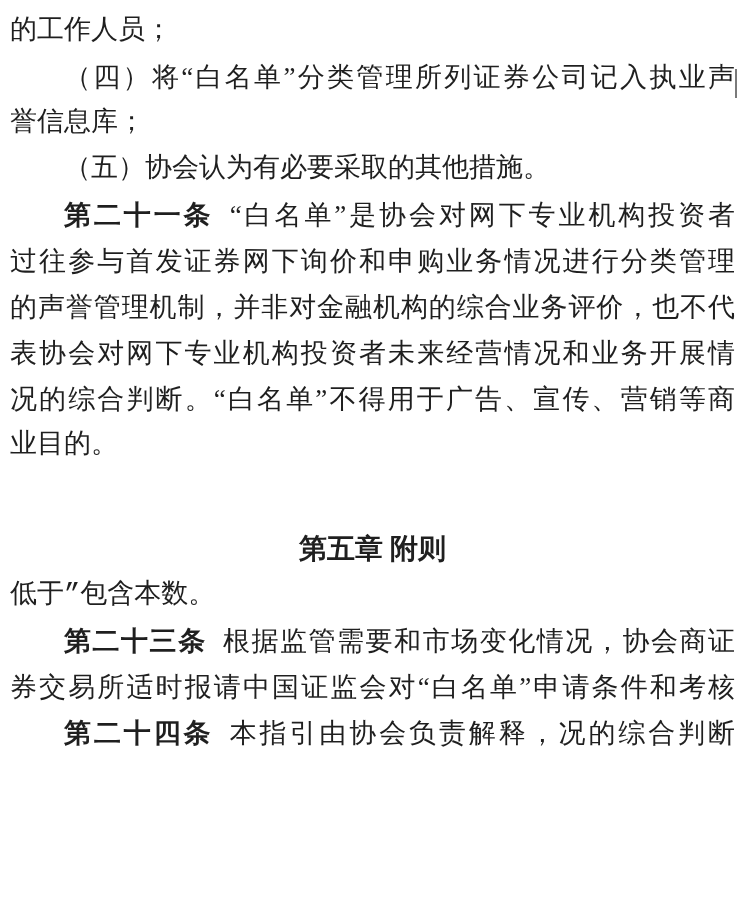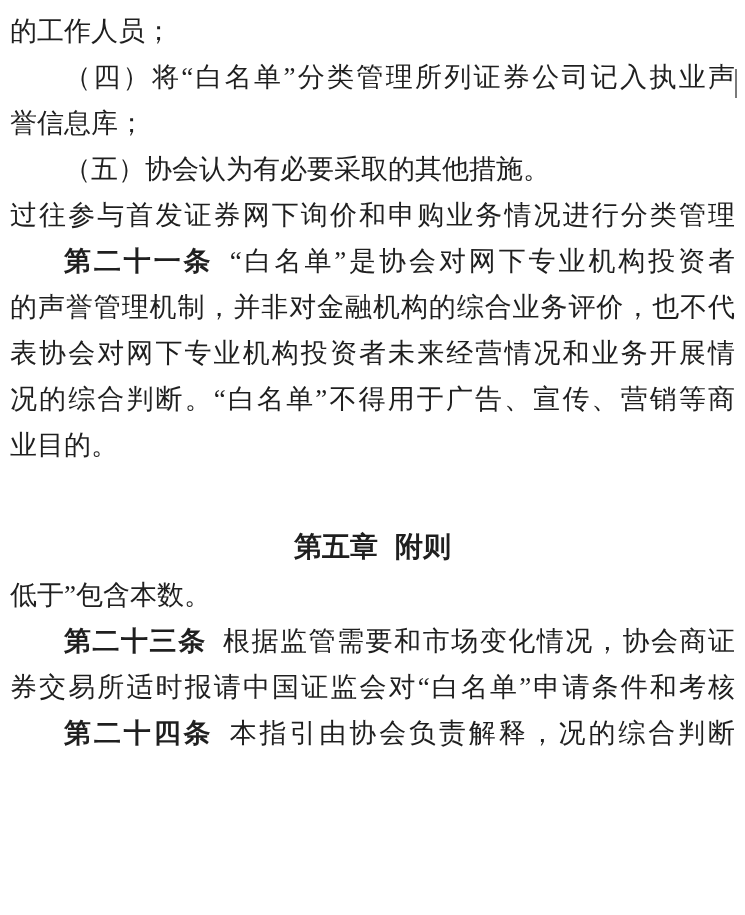--- a/index.html
+++ b/index.html
@@ -20,37 +20,38 @@
     line-height: 46px;
     font-size: 27px;
     color: #1f1f1f;
     text-align: justify;
     text-align-last: justify;
     overflow: hidden;
   }
   .line.last {
     text-align: center;
     text-align-last: left;
+    font-family: Liberation Mono, monospace;
   }
   .indent { text-indent: 2em; }
   .art-num {
     font-weight: bold;
     margin-right: 0.6em;
     font-family: "Liberation Sans", sans-serif;
   }
   .spacer { height: 58px; }
   .heading {
     height: 46px;
     line-height: 46px;
     font-size: 28px;
     font-weight: bold;
     color: #1f1f1f;
     text-align: right;
     text-align-last: center;
-    font-family: Liberation Mono, monospace;
+    font-family: Liberation Serif, serif;
   }
   .caret {
     position: absolute;
     left: 735px;
     top: 69px;
     width: 2px;
     height: 29px;
     background: #7a7a7a;
   }
 </style>
@@ -59,24 +60,24 @@
 
 <div class="page">
 
   <div class="line last">的工作人员；</div>
 
   <div class="line indent">（四）将“白名单”分类管理所列证券公司记入执业声</div>
   <div class="line last">誉信息库；</div>
 
   <div class="line last indent">（五）协会认为有必要采取的其他措施。</div>
 
-  <div class="line">过往参与首发证券网下询价和申购业务情况进行分类管理</div>
   <div class="line indent">
     <span class="art-num">第二十一条</span><span>“白名单”是协会对网下专业机构投资者</span>
   </div>
+  <div class="line">过往参与首发证券网下询价和申购业务情况进行分类管理</div>
   <div class="line">的声誉管理机制，并非对金融机构的综合业务评价，也不代</div>
   <div class="line">表协会对网下专业机构投资者未来经营情况和业务开展情</div>
   <div class="line">况的综合判断。“白名单”不得用于广告、宣传、营销等商</div>
   <div class="line last">业目的。</div>
 
   <div class="spacer"></div>
 
   <div class="heading">第五章 附则</div>
 
   <div class="line last">低于”包含本数。</div>

